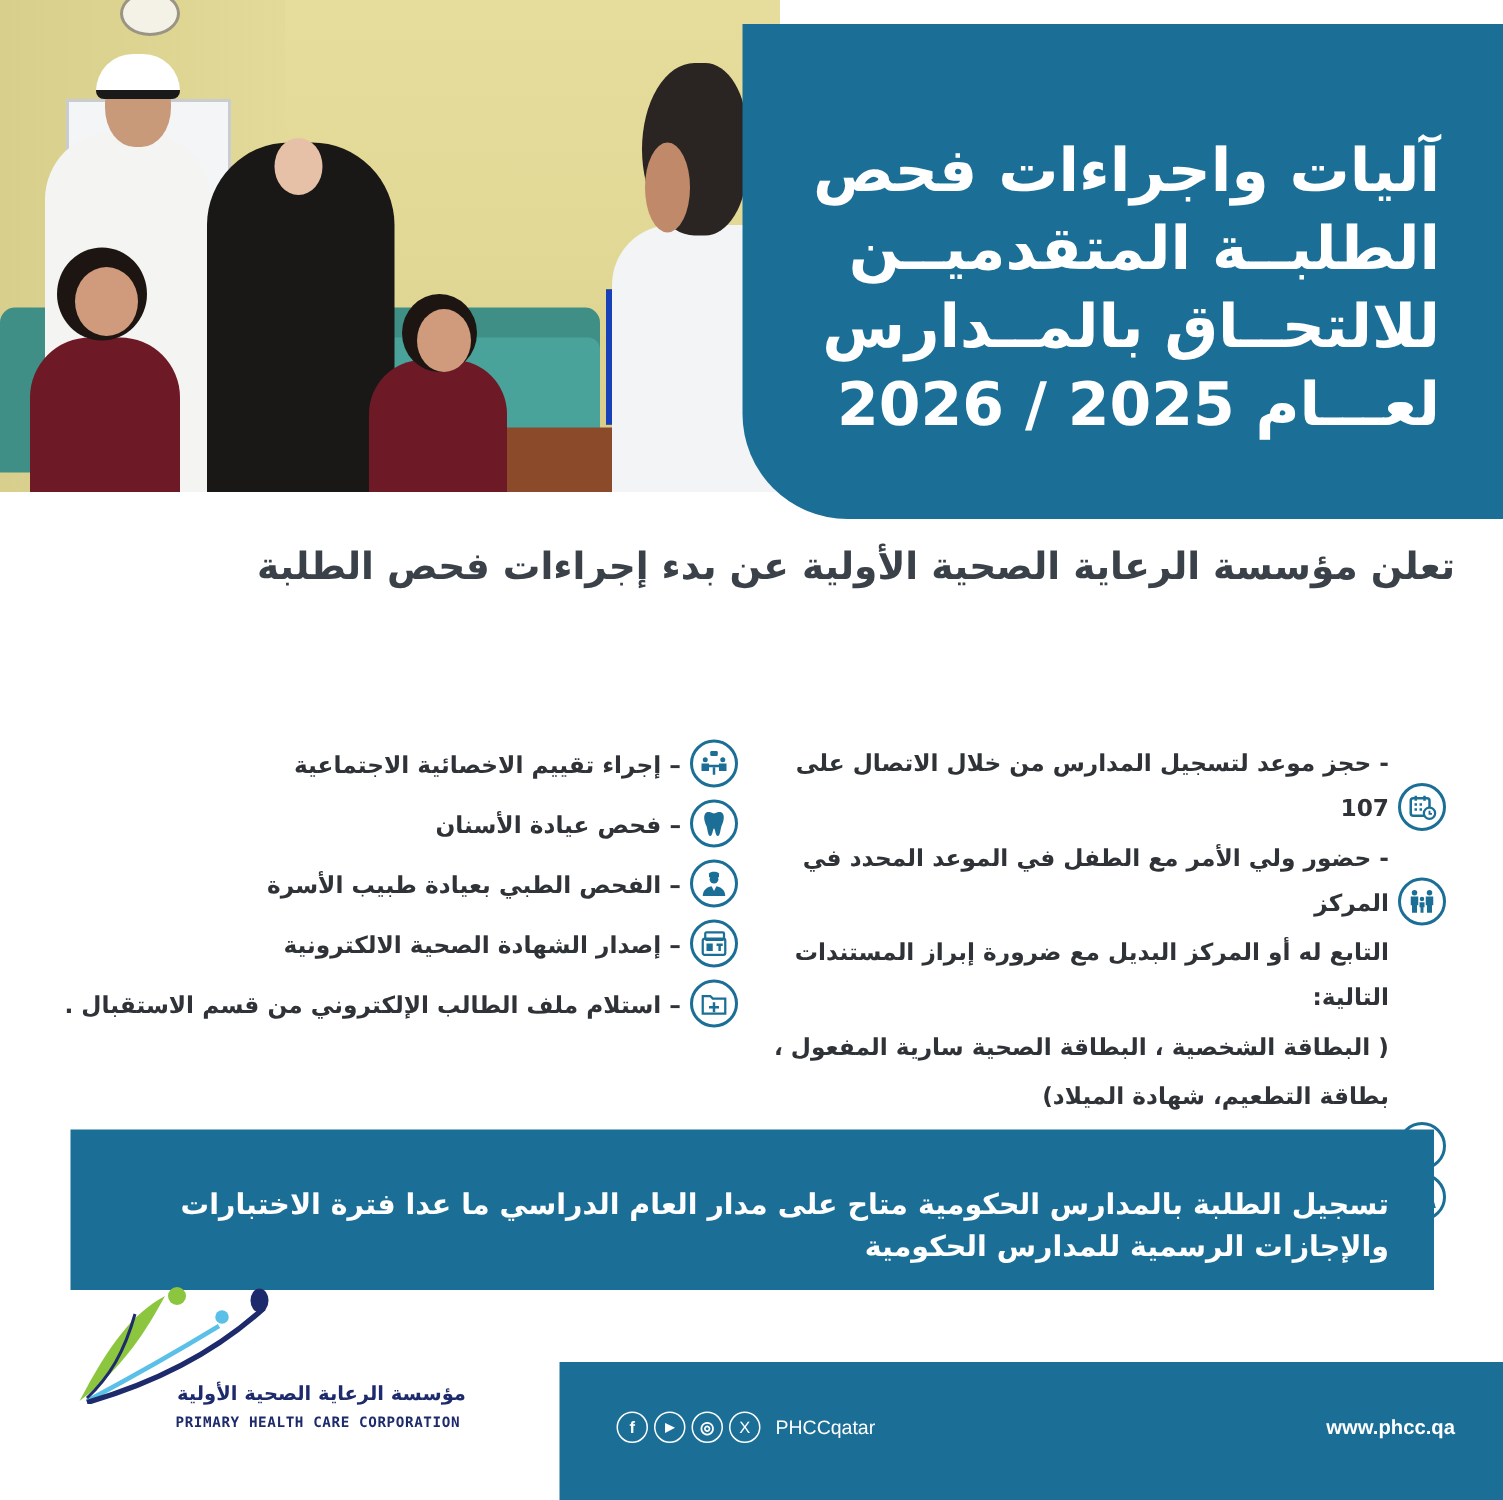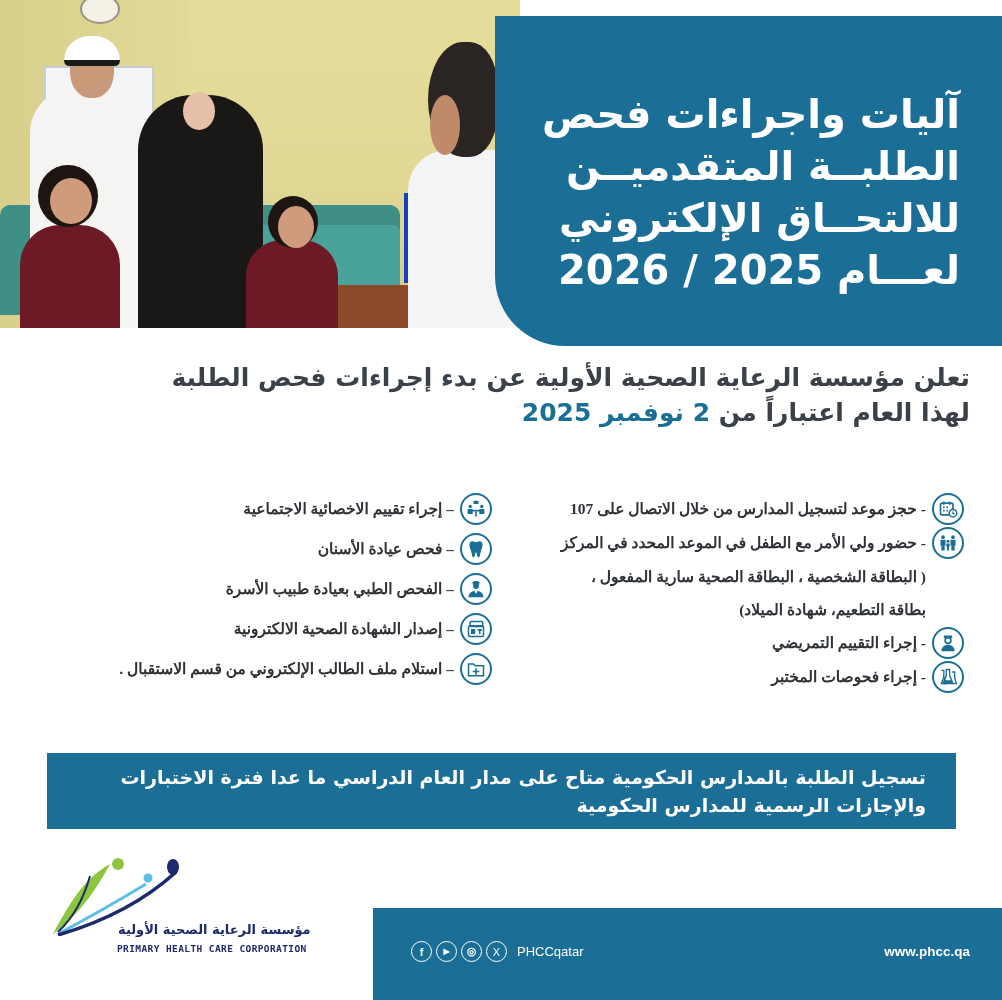--- a/index.html
+++ b/index.html
@@ -50,36 +50,36 @@
     position:absolute; right:32px; top:360px; width:940px; text-align:right;
     font-weight:bold; font-size:25px; line-height:35px; color:#3a4148;
   }
   .announce .date { color:#1b6f96; }
   .announce .hl { background:#1b6f96; color:#ffffff; padding:0 6px; }
 
   
   .col { position:absolute; top:493px; direction:rtl; }
   .col-right { right:38px; width:460px; }
   .col-left  { right:510px; width:470px; }
-  .step { display:flex; align-items:flex-start; font-size:15.5px; line-height:30px; color:#2f3338; font-weight:bold;font-family:Liberation Serif, serif; }
+  .step { display:flex; align-items:flex-end; font-size:15.5px; line-height:30px; color:#2f3338; font-weight:bold; }
   .step .icon {
     flex:0 0 32px; width:32px; height:32px; border:2.5px solid #1b6f96; border-radius:50%;
     display:flex; align-items:center; justify-content:center; margin-left:6px; color:#1b6f96; background:#fff;
   }
   .step .icon svg { width:20px; height:20px; fill:#1b6f96; }
   .step .text { padding-top:1px; }
   .step.cont { padding-right:38px; }
   .col-left .step { margin-bottom:8px; }
   .col-right .step { margin-bottom:2px; }
 
   
   .note-bar {
-    position:absolute; left:47px; top:753px; width:909px; height:76px;
+    position:absolute; left:47px; top:753px; width:909px; height:107px;
     background:#1b6f96; color:#ffffff; font-weight:bold; font-size:19px; line-height:28px;
-    padding:10px 30px 0 20px; text-align:right;
+    padding:36px 30px 0 20px; text-align:right;
   }
 
   
   .logo { position:absolute; left:40px; top:856px; width:290px; height:110px;text-align:center; }
   .logo .mark { position:absolute; left:8px; top:0; width:160px; height:80px; }
   .logo .ar { position:absolute; left:78px; top:66px; font-size:13px; font-weight:bold; color:#1d2a6c; direction:rtl; white-space:nowrap; }
   .logo .en { position:absolute; left:77px; top:87px; font-size:9.5px; font-weight:bold; color:#1d2a6c; letter-spacing:0.4px; font-family:"DejaVu Sans Mono", monospace; white-space:nowrap; direction:ltr; }
   .footer-bar {
     position:absolute; left:373px; top:908px; width:629px; height:92px; background:#1b6f96; direction:ltr;
   }
@@ -116,30 +116,27 @@
   <div class="person girl2-face"></div>
   <div class="person nurse-coat"></div>
   <div class="person nurse-head"></div>
   <div class="person nurse-face"></div>
 </div>
 
 <div class="title-panel">
   <div class="title">
     <div>آليات واجراءات فحص</div>
     <div>الطلبــة المتقدميــن</div>
-    <div>للالتحــاق الإلكتروني</div>
+    <div>للالتحــاق بالمــدارس</div>
     <div>لعـــام 2025 / 2026</div>
   </div>
 </div>
 
 <div class="announce">
   <div>تعلن مؤسسة الرعاية الصحية الأولية عن بدء إجراءات فحص الطلبة</div>
-  <div>
-    <span>لهذا العام اعتباراً من </span><span class="date">2 نوفمبر 2025</span>
-  </div>
 </div>
 
 <div class="col col-right">
   <div class="step">
     <span class="icon">
       <svg viewBox="0 0 24 24">
           <rect x="3" y="5" width="15" height="14" rx="2" fill="none" stroke="#1b6f96" stroke-width="2"></rect>
           <rect x="6" y="9" width="2" height="2"></rect>
           <rect x="10" y="9" width="2" height="2"></rect>
           <rect x="6" y="13" width="2" height="2"></rect>
@@ -157,20 +154,23 @@
       <svg viewBox="0 0 24 24">
           <circle cx="6" cy="5" r="2.2"></circle>
           <circle cx="18" cy="5" r="2.2"></circle>
           <circle cx="12" cy="10" r="1.8"></circle>
           <path d="M3 8h6v7H8v6H4v-6H3z"></path>
           <path d="M15 8h6v7h-1v6h-4v-6h-1z"></path>
           <path d="M10 12.5h4v4h-0.8v4.5h-2.4v-4.5H10z"></path>
         </svg>
     </span>
     <span class="text">- حضور ولي الأمر مع الطفل في الموعد المحدد في المركز</span>
+  </div>
+  <div class="step cont">
+    <span class="text">التابع له أو المركز البديل مع ضرورة إبراز المستندات التالية:</span>
   </div>
   <div class="step cont">
     <span class="text">( البطاقة الشخصية ، البطاقة الصحية سارية المفعول ،</span>
   </div>
   <div class="step cont">
     <span class="text">بطاقة التطعيم، شهادة الميلاد)</span>
   </div>
   <div class="step">
     <span class="icon">
       <svg viewBox="0 0 24 24">

